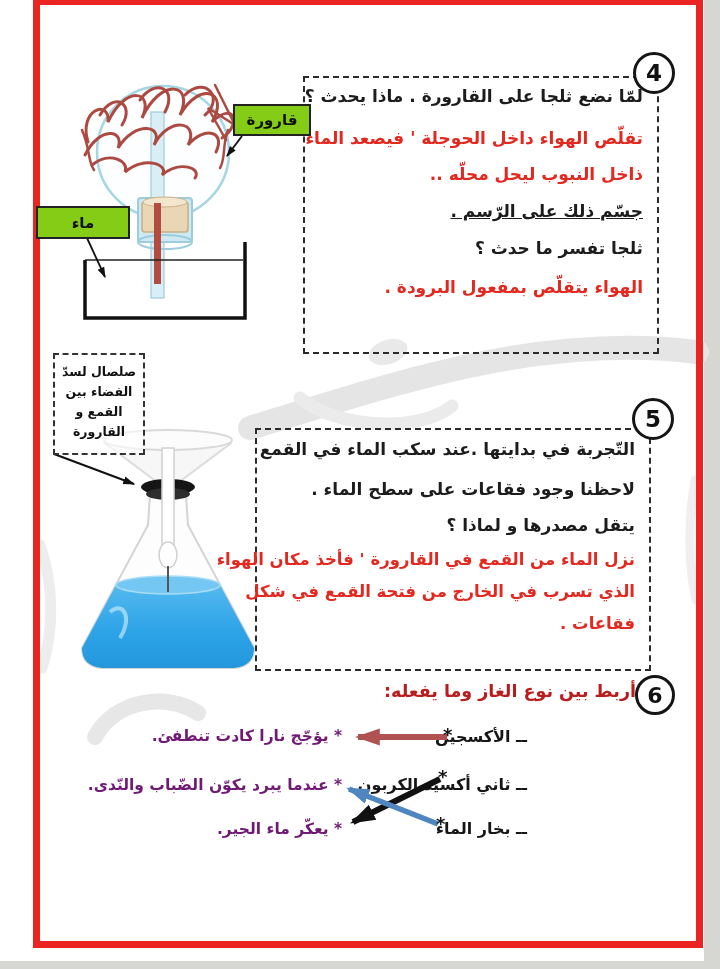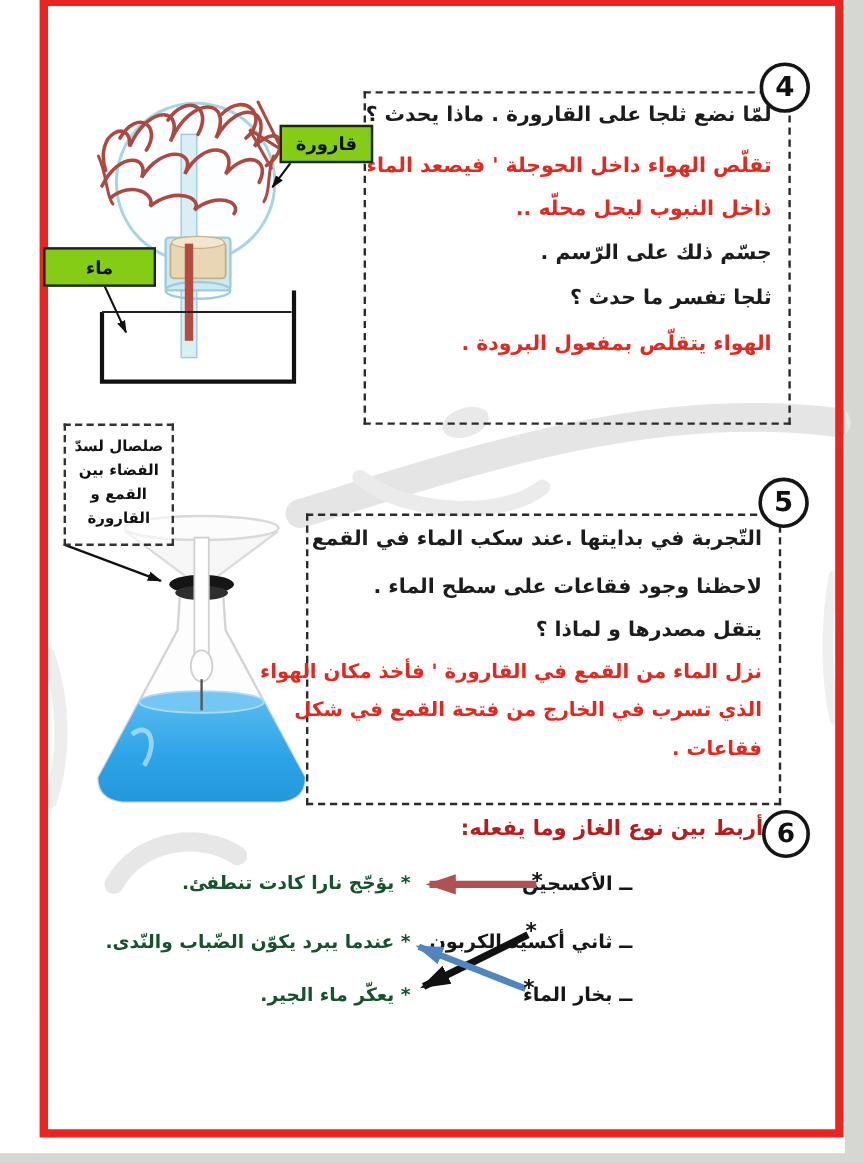--- a/index.html
+++ b/index.html
@@ -23,21 +23,21 @@
                color:#111; z-index:4; box-sizing:border-box; }
   .clay-box { position:absolute; border:2px dashed #333; font-size:12.5px; font-weight:bold;
               text-align:center; direction:rtl; padding:7px 3px; box-sizing:border-box;
               color:#111; line-height:1.6; z-index:4; background:rgba(255,255,255,.6);margin-left:15px; }
   .diagram { position:absolute; z-index:3; }
   .q6-title { position:absolute; direction:rtl; white-space:nowrap; font-weight:bold;
               font-size:17.5px; color:#b91c1c; z-index:3; }
   .gas-item { position:absolute; direction:rtl; white-space:nowrap; font-weight:bold;
               font-size:16px; color:#161616; z-index:3; }
   .effect-item { position:absolute; direction:rtl; white-space:nowrap; font-weight:bold;
-                 font-size:15.5px; color:#14532d; z-index:3; }
+                 font-size:15.5px; color:#701a75; z-index:3; }
   .star { position:absolute; font-weight:bold; font-size:18px; color:#161616; z-index:4; }
 </style>
 </head>
 <body>
 
 <div class="stage">
   <div class="paper"></div>
 
   <svg class="wm" width="720" height="969" viewBox="0 0 720 969">
     <g fill="none" stroke-linecap="round">
@@ -53,21 +53,21 @@
   <div class="red-frame"></div>
 
   <div class="circle-num" style="left:633px; top:52px;">
     <span>4</span>
   </div>
 
   <div class="dashed-box" style="left:303px; top:76px; width:356px; height:278px;">
     <div class="line" style="top:8px;">لمّا نضع ثلجا على القارورة . ماذا يحدث ؟</div>
     <div class="line red-text" style="top:50px;">تقلّص الهواء داخل الحوجلة ' فيصعد الماء</div>
     <div class="line red-text" style="top:86px;">ذاخل النبوب ليحل محلّه ..</div>
-    <div class="line" style="top:123px;">جسّم ذلك على الرّسم .</div>
+    <div class="line" style="top:123px;text-decoration:underline;">جسّم ذلك على الرّسم .</div>
     <div class="line" style="top:160px;">ثلجا تفسر ما حدث ؟</div>
     <div class="line red-text" style="top:199px;">الهواء يتقلّص بمفعول البرودة .</div>
   </div>
 
   <svg class="diagram" style="left:30px; top:70px;" width="290" height="265" viewBox="0 0 290 265">
     <defs>
       <marker id="ah-k" viewBox="0 0 6 4" refX="5.4" refY="2" markerWidth="6" markerHeight="5" orient="auto">
         <path d="M0,0 L6,2 L0,4 Z" fill="#111"></path>
       </marker>
     </defs>

